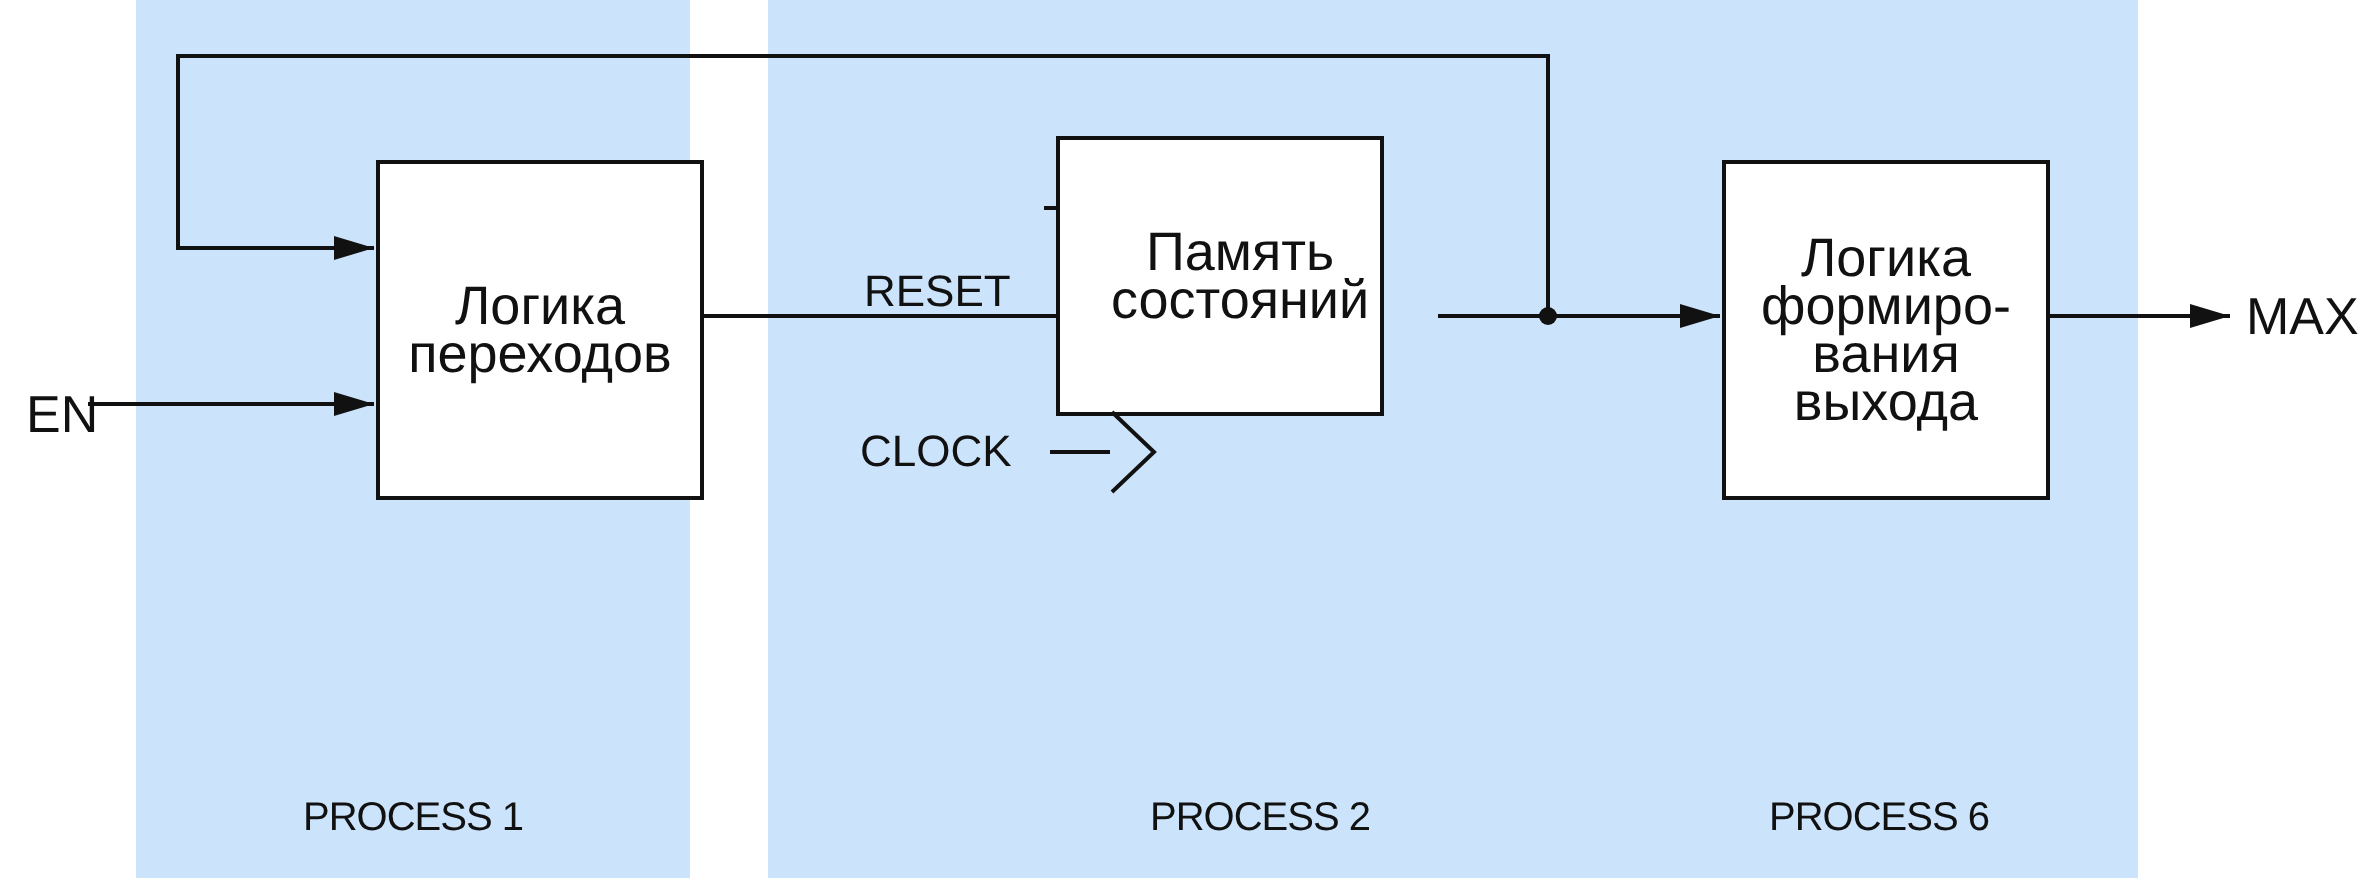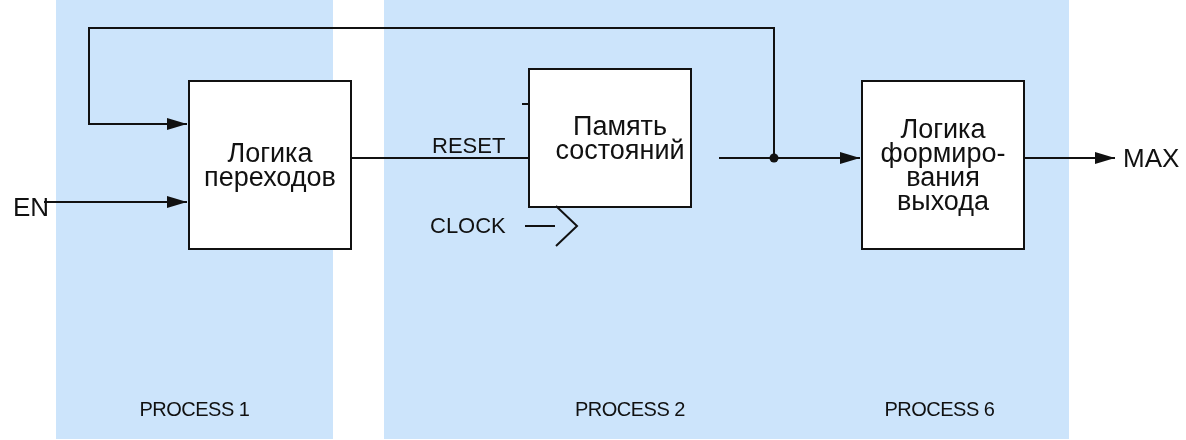--- a/index.html
+++ b/index.html
@@ -1,19 +1,19 @@
 <!DOCTYPE html>
 <html><head>
 <meta charset="utf-8">
 <style>
   html, body { margin: 0; padding: 0; background: #ffffff; }
   body { width: 1186px; height: 440px; position: relative; overflow: hidden;
          font-family: "Liberation Sans", "DejaVu Sans", sans-serif; }
   .panel { position: absolute; top: 0; height: 439px; background: #cce4fb; }
-  #p1 { left: 56px; width: 277px; }
+  #p1 { left: 68px; width: 277px; }
   #p2 { left: 384px; width: 492px; }
   #p3 { left: 810px; width: 259px; }
   .panel-label { position: absolute; left: 0; right: 0; bottom: 18px; text-align: center;
                  font-size: 20px; color: #111; letter-spacing: -0.5px; }
   .box { position: absolute; background: #fff; border: 2px solid #111; box-sizing: border-box;
          display: flex; align-items: center; justify-content: center; text-align: center;
          font-size: 27px; line-height: 24px; color: #111; }
   #b1 { left: 188px; top: 80px; width: 164px; height: 170px; }
   #b2 { left: 528px; top: 68px; width: 164px; height: 140px; padding-left: 20px; }
   #b3 { left: 861px; top: 80px; width: 164px; height: 170px; }

